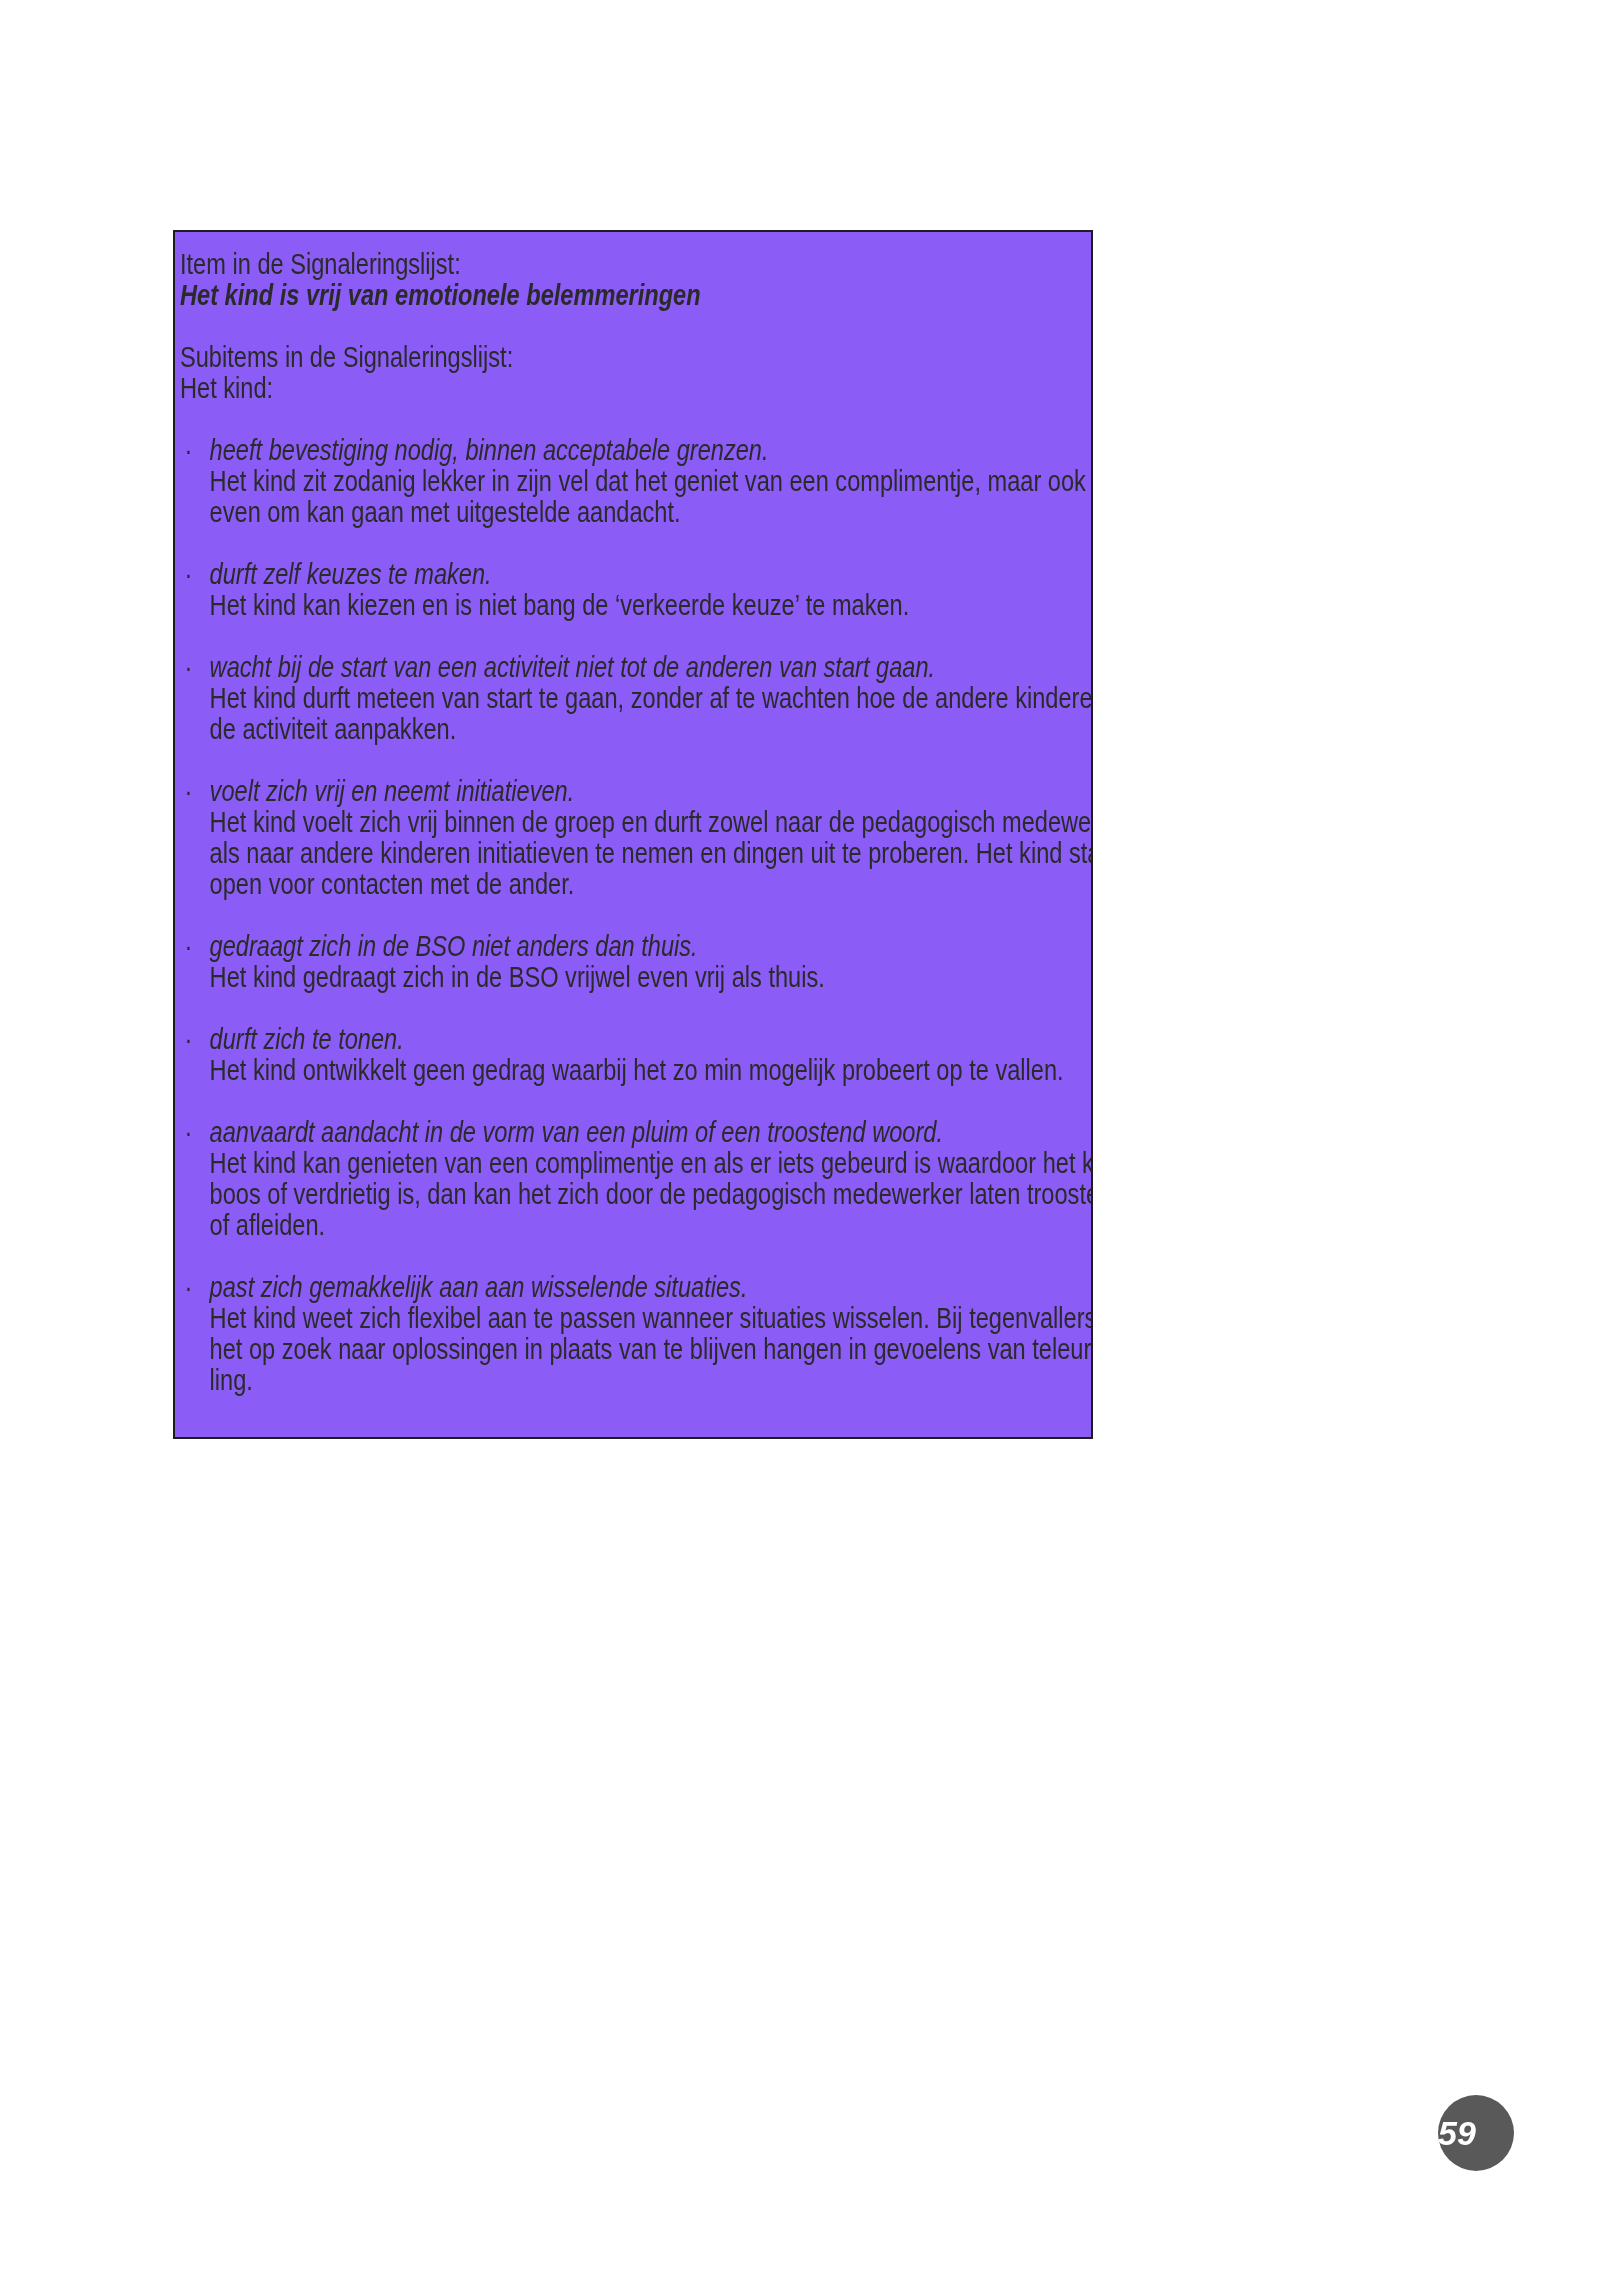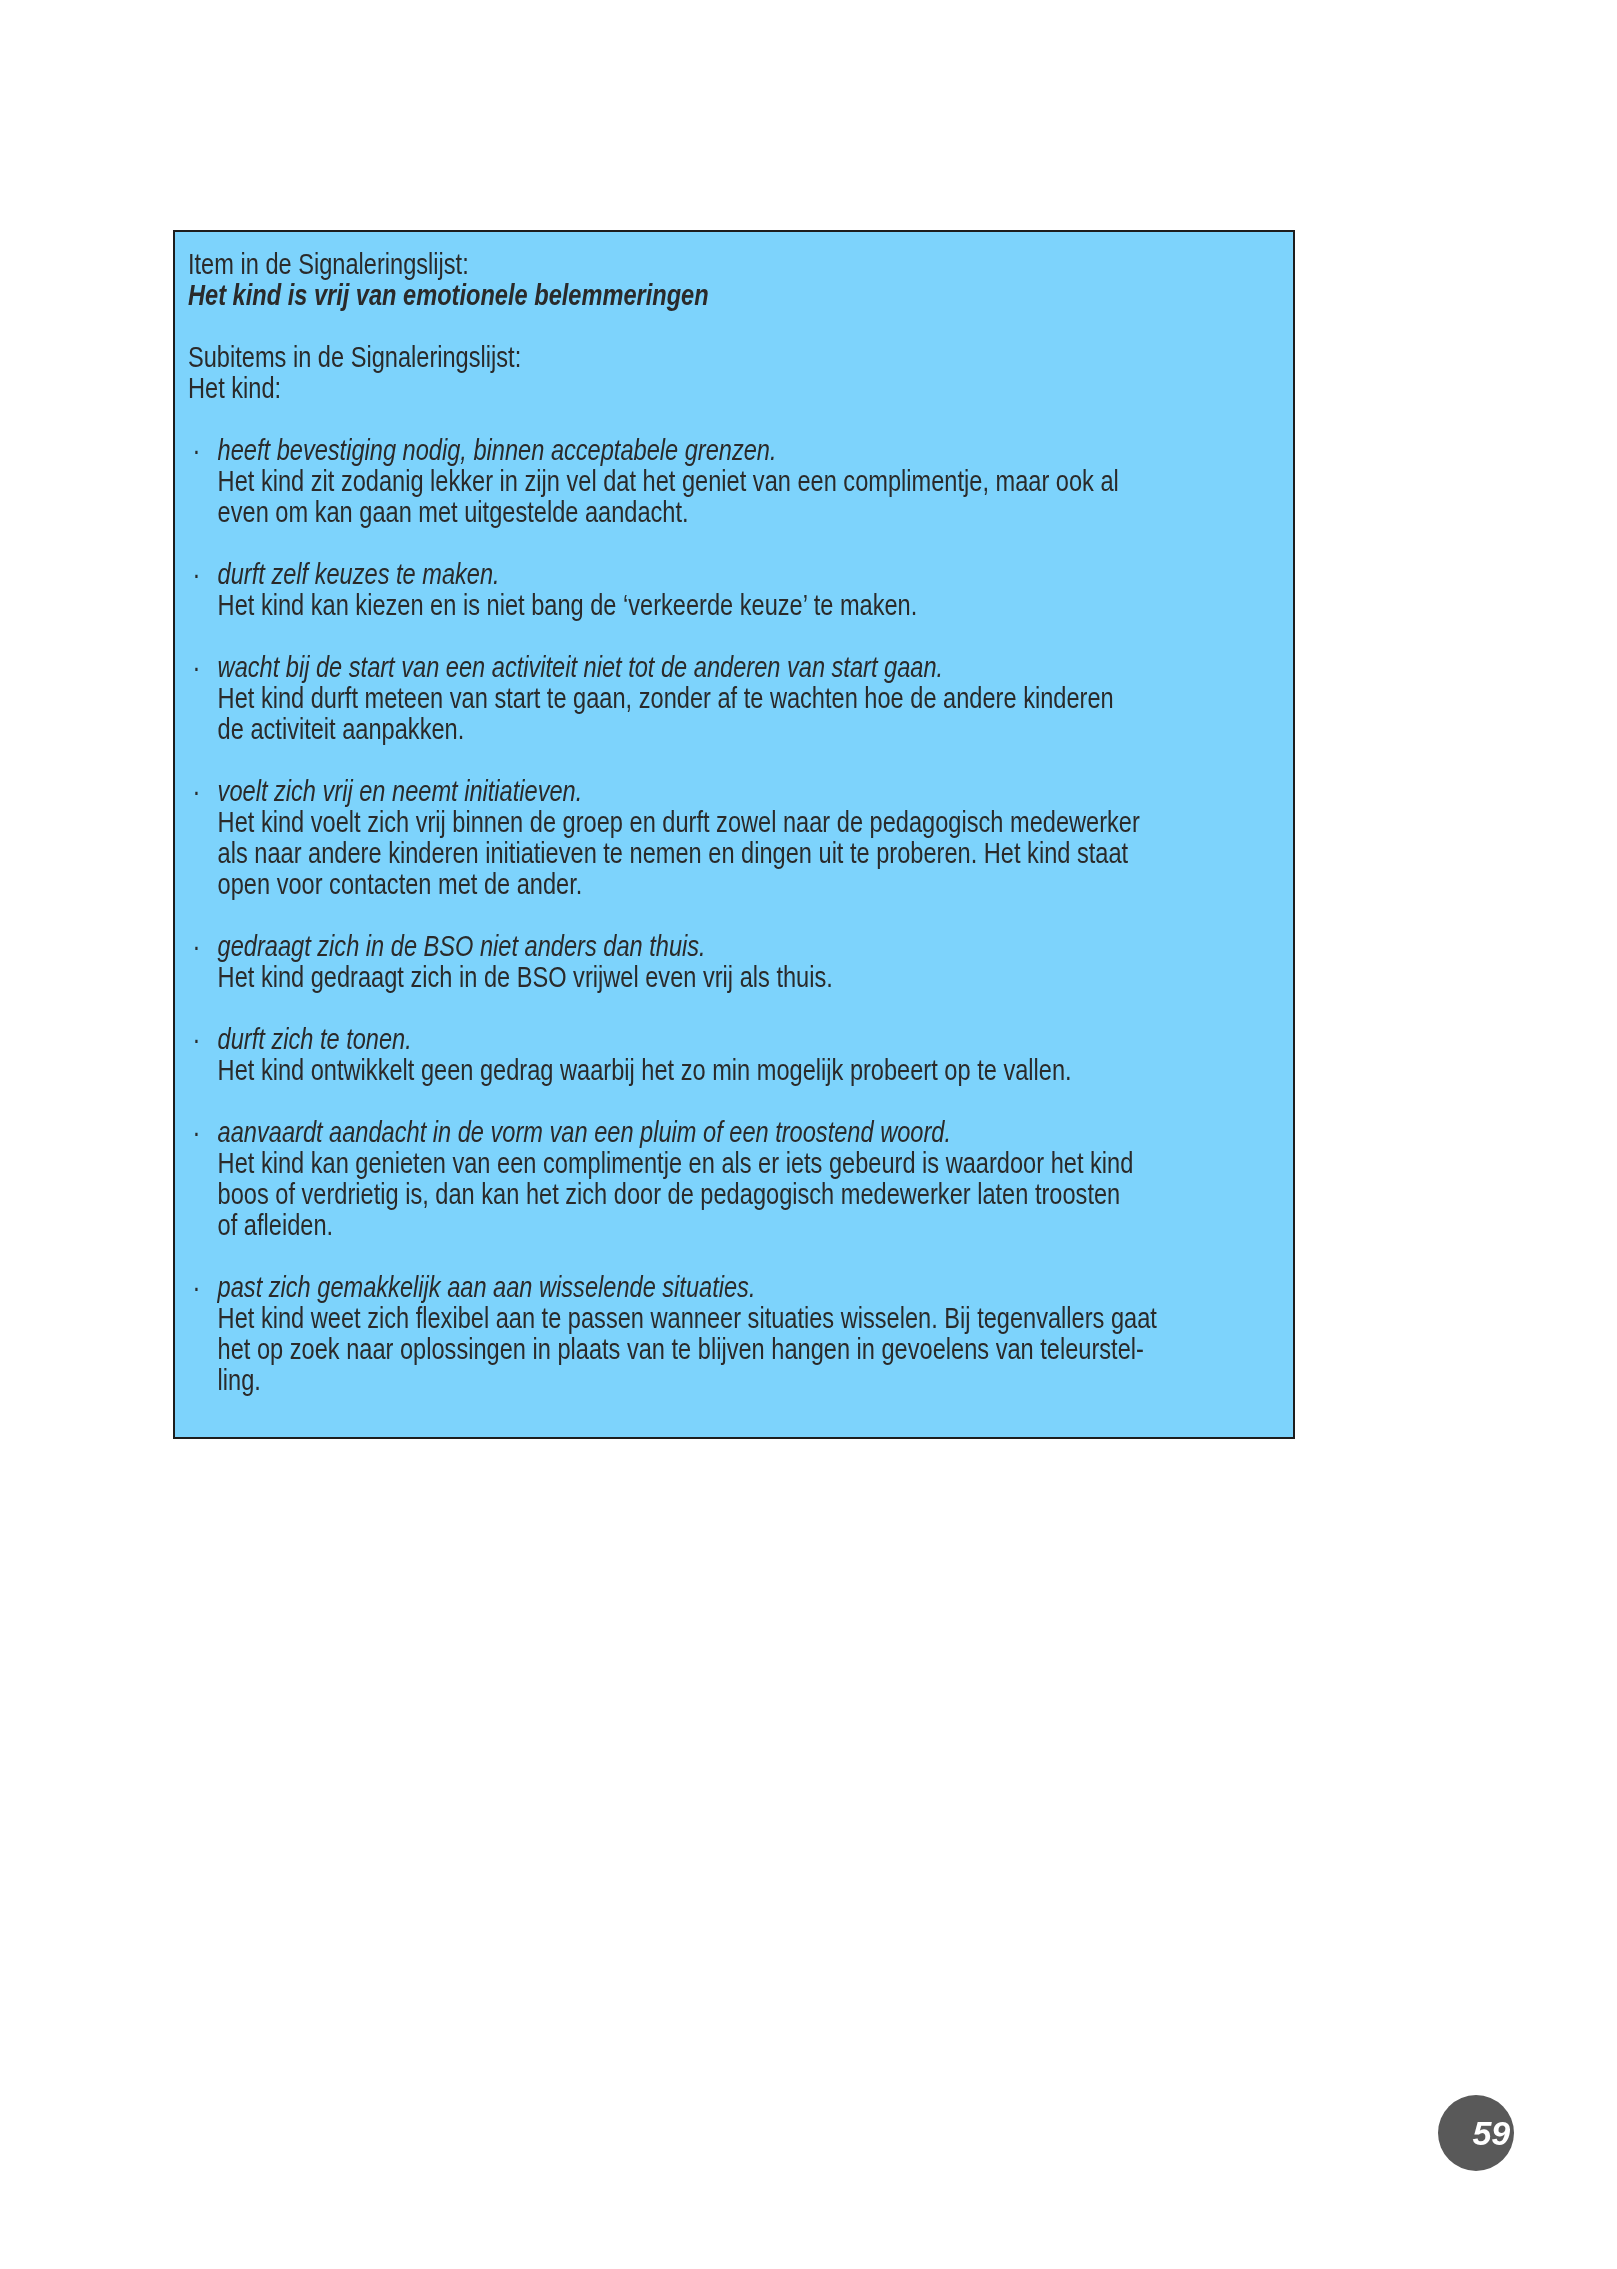--- a/index.html
+++ b/index.html
@@ -11,25 +11,25 @@
     position: relative;
     width: 1618px;
     height: 2269px;
     background: #ffffff;
     overflow: hidden;
   }
   .signal-box {
     position: absolute;
     left: 173px;
     top: 230px;
-    width: 1122px;
+    width: 920px;
     height: 1209px;
-    background: #7dd3fc;
+    background: #8b5cf6;
     border: 2.9px solid #1d1d1d;
-    padding: 16px 0 0 13px;
+    padding: 16px 0 0 5px;
     overflow: hidden;
   }
   
   .box-content {
     width: 1377px;
     transform: scaleX(0.8);
     transform-origin: 0 0;
     font-size: 29.5px;
     line-height: 31px;
     color: #2a2a2a;
@@ -65,21 +65,21 @@
     position: absolute;
     left: 1438px;
     top: 2095px;
     width: 76px;
     height: 76px;
     border-radius: 50%;
     background: #595959;
     color: #ffffff;
     display: flex;
     align-items: center;
-    justify-content: flex-end;
+    justify-content: flex-start;
     font-weight: bold;
     font-style: italic;
     font-size: 34px;
     padding-right: 3.8px;
   }
 </style>
 </head>
 <body>
 
 <div class="page">

